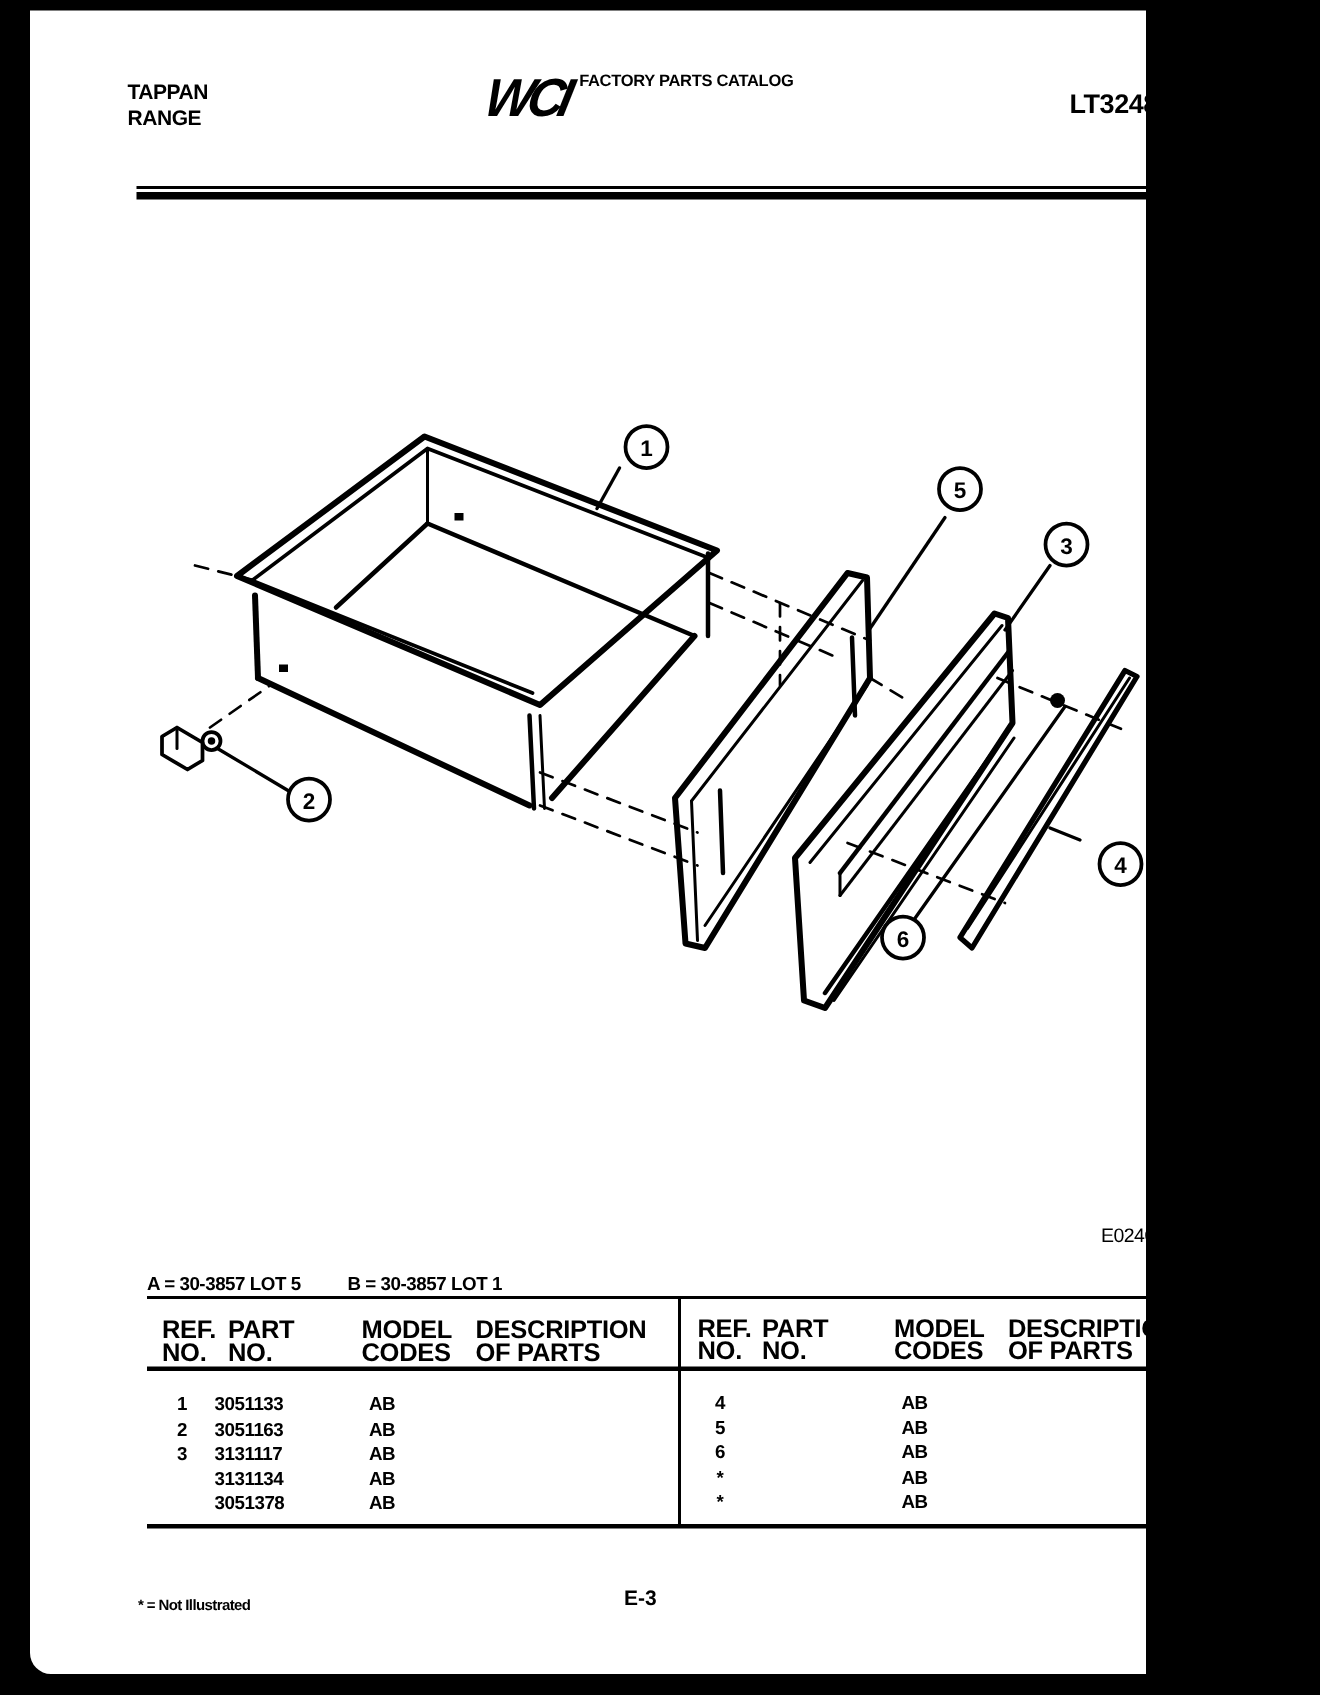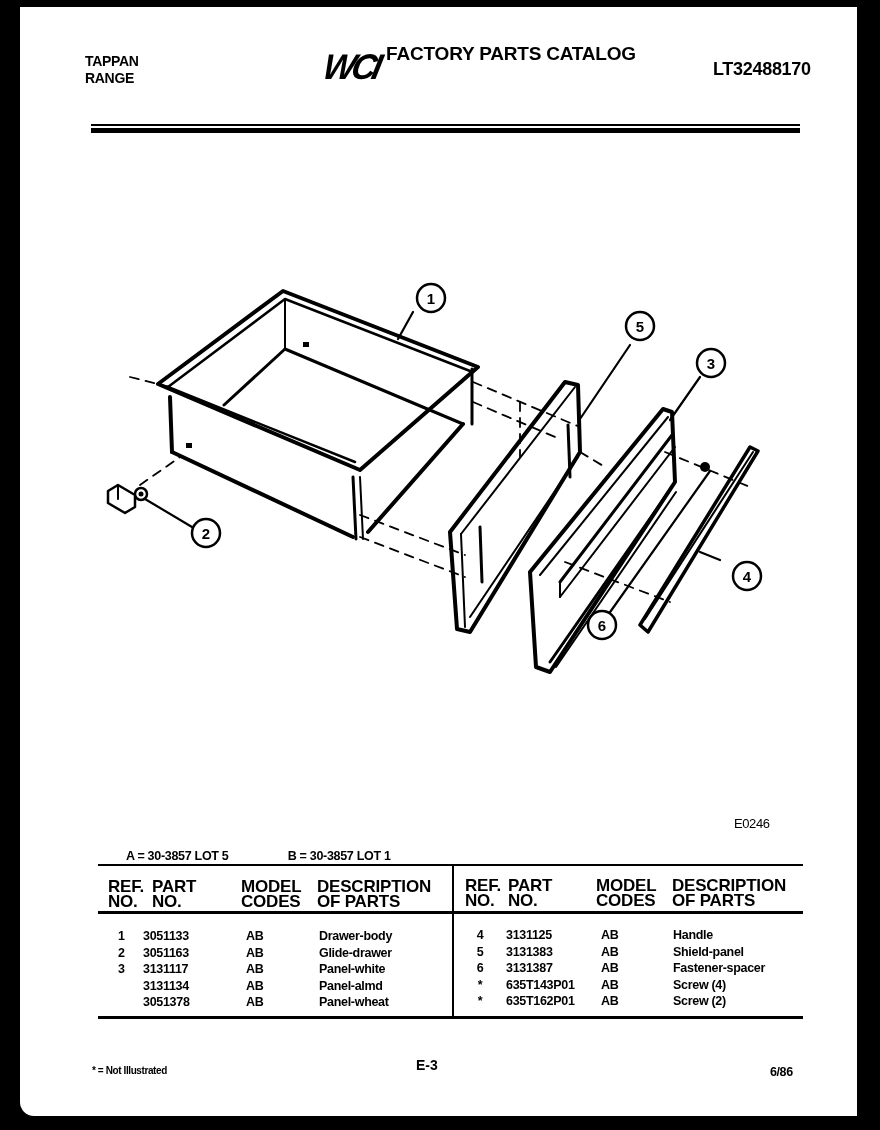--- a/index.html
+++ b/index.html
@@ -3,40 +3,40 @@
 <meta charset="utf-8">
 <style>
   html, body { margin: 0; padding: 0; }
   body {
     width: 880px; height: 1130px; position: relative; overflow: hidden;
     background: #000;
     font-family: "Liberation Sans", sans-serif;
     color: #000;
   }
   .page {
-    position: absolute; left: 20px; top: 7px; width: 837px; height: 1109px;
+    position: absolute; left: 20px; top: 7px; width: 744px; height: 1109px;
     background: #fff;
     border-bottom-left-radius: 14px;
   }
   .abs { position: absolute; }
   .hdr-left { left: 65px; top: 46px; font-size: 14px; font-weight: bold; line-height: 17px; letter-spacing: -0.3px; }
   .logo-wrap { left: 304px; top: 38px; display: flex; align-items: flex-end; }
   .logo {
     font-size: 34px; font-weight: bold; font-style: italic; letter-spacing: -4px;
     transform: skewX(-12deg) scaleY(1.05); line-height: 30px; margin-right: 8px;
     font-family: "Liberation Sans", sans-serif;
   }
-  .catalog-title { font-size: 19px; font-weight: bold; letter-spacing: -0.2px; line-height: 18px; margin-bottom: 18px; }
+  .catalog-title { font-size: 11px; font-weight: bold; letter-spacing: -0.2px; line-height: 18px; margin-bottom: 18px; }
   .model-no { left: 693px; top: 52px; font-size: 18px; font-weight: bold; letter-spacing: -0.3px; }
   .rule-thin { left: 71px; top: 117px; width: 709px; height: 2px; background: #000; }
   .rule-thick { left: 71px; top: 121px; width: 709px; height: 5px; background: #000; }
   .diagram { left: 0; top: 0; width: 850px; height: 800px; }
   .fig-code { left: 714px; top: 809px; font-size: 13px; font-weight: normal; letter-spacing: -0.4px; }
   .lot-line { left: 78px; top: 842px; font-size: 12.5px; font-weight: bold; letter-spacing: -0.3px; }
-  .lot-line span { margin-right: 28px; margin-left: 28px; }
+  .lot-line span { margin-right: 28px; }
   .tbl-top { left: 78px; top: 857px; width: 705px; height: 2px; background: #000; }
   .tbl-head-rule { left: 78px; top: 904px; width: 705px; height: 3px; background: #000; }
   .tbl-bottom { left: 78px; top: 1009px; width: 705px; height: 3px; background: #000; }
   .tbl-vdiv { left: 432px; top: 858px; width: 2px; height: 152px; background: #000; }
   .th { font-size: 17px; font-weight: bold; line-height: 15px; letter-spacing: -0.2px; }
   .td { font-size: 12.5px; font-weight: bold; line-height: 16.5px; letter-spacing: -0.3px; }
   .col { display: flex; flex-direction: column; }
   .foot-note { left: 72px; top: 1058px; font-size: 10px; font-weight: bold; letter-spacing: -0.4px; }
   .page-no { left: 396px; top: 1050px; font-size: 14px; font-weight: bold; }
   .date { left: 750px; top: 1058px; font-size: 12.5px; font-weight: bold; letter-spacing: -0.4px; }
@@ -229,53 +229,32 @@
     <div>3131134</div>
     <div>3051378</div>
   </div>
   <div class="abs td col" style="left:226px; top:921px;">
     <div>AB</div>
     <div>AB</div>
     <div>AB</div>
     <div>AB</div>
     <div>AB</div>
   </div>
-  <div class="abs td col" style="left:299px; top:921px;">
-    <div>Drawer-body</div>
-    <div>Glide-drawer</div>
-    <div>Panel-white</div>
-    <div>Panel-almd</div>
-    <div>Panel-wheat</div>
-  </div>
 
   <div class="abs td col" style="left:454px; top:920px; align-items:center; width:12px;">
     <div>4</div>
     <div>5</div>
     <div>6</div>
     <div>*</div>
     <div>*</div>
   </div>
-  <div class="abs td col" style="left:486px; top:920px;">
-    <div>3131125</div>
-    <div>3131383</div>
-    <div>3131387</div>
-    <div>635T143P01</div>
-    <div>635T162P01</div>
-  </div>
   <div class="abs td col" style="left:581px; top:920px;">
     <div>AB</div>
     <div>AB</div>
     <div>AB</div>
     <div>AB</div>
     <div>AB</div>
-  </div>
-  <div class="abs td col" style="left:653px; top:920px;">
-    <div>Handle</div>
-    <div>Shield-panel</div>
-    <div>Fastener-spacer</div>
-    <div>Screw (4)</div>
-    <div>Screw (2)</div>
   </div>
 
   <div class="abs foot-note">* = Not Illustrated</div>
   <div class="abs page-no">E-3</div>
   <div class="abs date">6/86</div>
 </div>
 
 </body></html>

